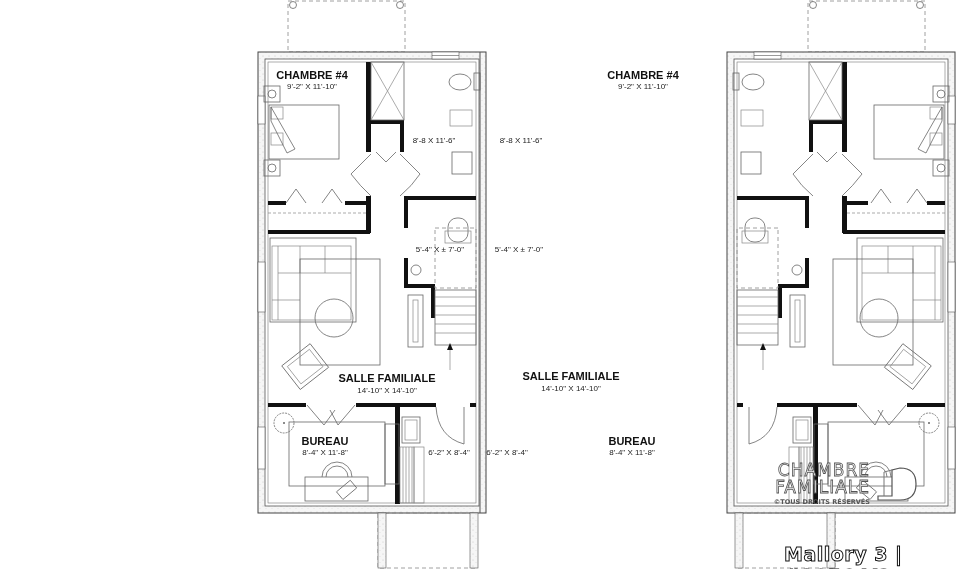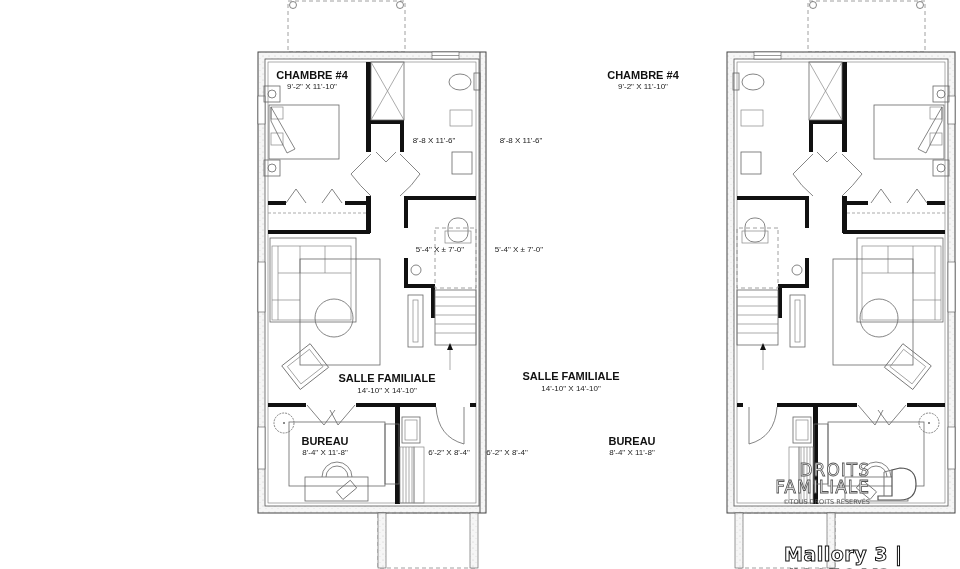--- a/index.html
+++ b/index.html
@@ -7,21 +7,21 @@
   #plan { position:absolute; left:0; top:0; }
   .thin { fill:none; stroke:#666; stroke-width:0.8; }
   .thin2 { fill:none; stroke:#888; stroke-width:0.7; }
   .dash { fill:none; stroke:#888; stroke-width:0.8; stroke-dasharray:4 3; }
   .blk { fill:#111; }
   .room-title { font-family:"Liberation Sans", sans-serif; font-weight:bold; font-size:11px; fill:#111; }
   .room-dim { font-family:"Liberation Sans", sans-serif; font-size:8px; fill:#222; }
   .logo { position:absolute; left:752px; top:462px; width:200px; }
   .logo-line { font-family:"DejaVu Sans", sans-serif; font-size:17px; letter-spacing:1px; color:#fff;
                -webkit-text-stroke:0.8px #555; line-height:17px; text-align:right; width:118px; }
-  .logo-copy { font-family:"DejaVu Sans", sans-serif; font-size:6.5px; color:#555; margin-top:2px; width:118px; text-align:right; }
+  .logo-copy { font-family:"DejaVu Sans", sans-serif; font-size:6.5px; color:#555; margin-top:2px; width:118px; text-align:right;font-weight:bold; }
   .logo-plan { position:absolute; left:756px; top:543px; font-family:"DejaVu Sans", sans-serif; font-size:19px; color:#fff;
                -webkit-text-stroke:1px #111; font-weight:bold; letter-spacing:0.5px;margin-left:28px; }
   .logo-d { position:absolute; left:874px; top:462px; }
 </style>
 </head>
 <body>
 
 <svg id="plan" width="960" height="569" viewBox="0 0 960 569" xmlns="http://www.w3.org/2000/svg">
   <defs>
     <pattern id="speck" width="6" height="6" patternUnits="userSpaceOnUse">
@@ -169,21 +169,21 @@
   <text class="room-dim" x="521" y="143" text-anchor="middle">8'-8 X 11'-6"</text>
   <text class="room-dim" x="519" y="252" text-anchor="middle">5'-4" X ± 7'-0"</text>
   <text class="room-title" x="571" y="380" text-anchor="middle">SALLE FAMILIALE</text>
   <text class="room-dim" x="571" y="391" text-anchor="middle">14'-10" X 14'-10"</text>
   <text class="room-title" x="632" y="445" text-anchor="middle">BUREAU</text>
   <text class="room-dim" x="632" y="455" text-anchor="middle">8'-4" X 11'-8"</text>
   <text class="room-dim" x="507" y="455" text-anchor="middle">6'-2" X 8'-4"</text>
 </svg>
 
 <div class="logo">
-  <div class="logo-line">DROITS</div>
+  <div class="logo-line">CHAMBRE</div>
   <div class="logo-line">FAMILIALE</div>
   <div class="logo-copy">©TOUS DROITS RÉSERVÉS</div>
 </div>
 <svg class="logo-d" width="46" height="42" viewBox="0 0 46 42">
   <path d="M4 34 L18 34 L18 8 L26 6 Q 42 6 42 22 Q 42 38 26 38 L4 38 Z" fill="#fff" stroke="#555" stroke-width="1.2"></path>
   <path d="M10 34 L10 10 L18 8" fill="none" stroke="#777" stroke-width="1"></path>
 </svg>
 <div class="logo-plan">Mallory 3 | #3056-V2</div>
 
 </body></html>

